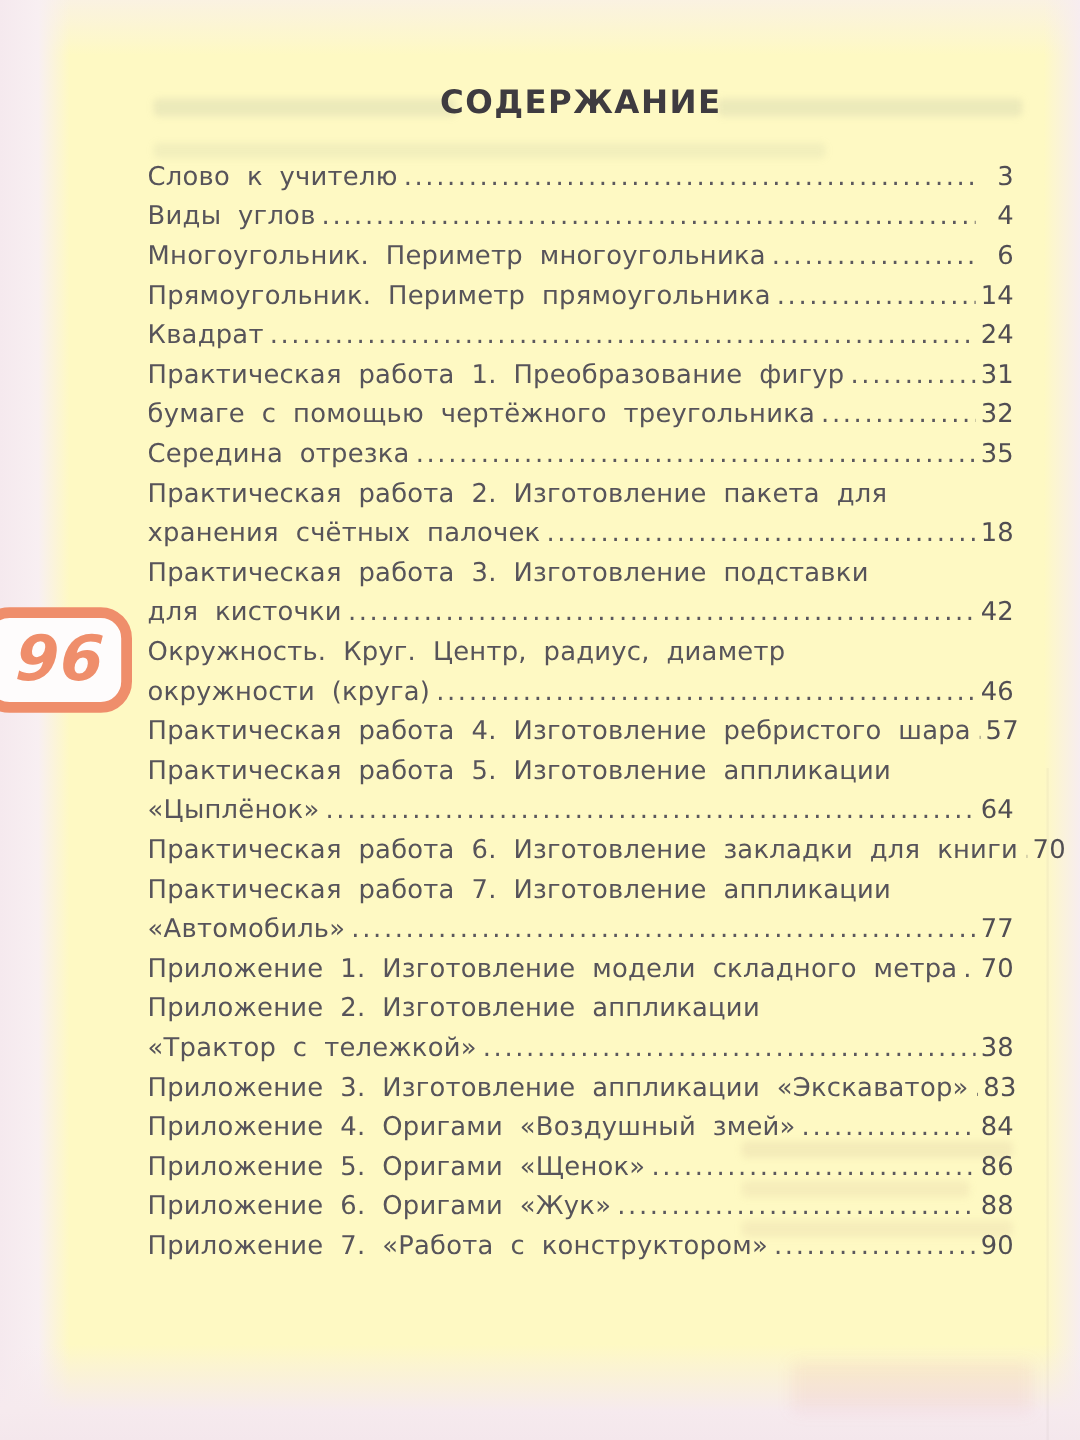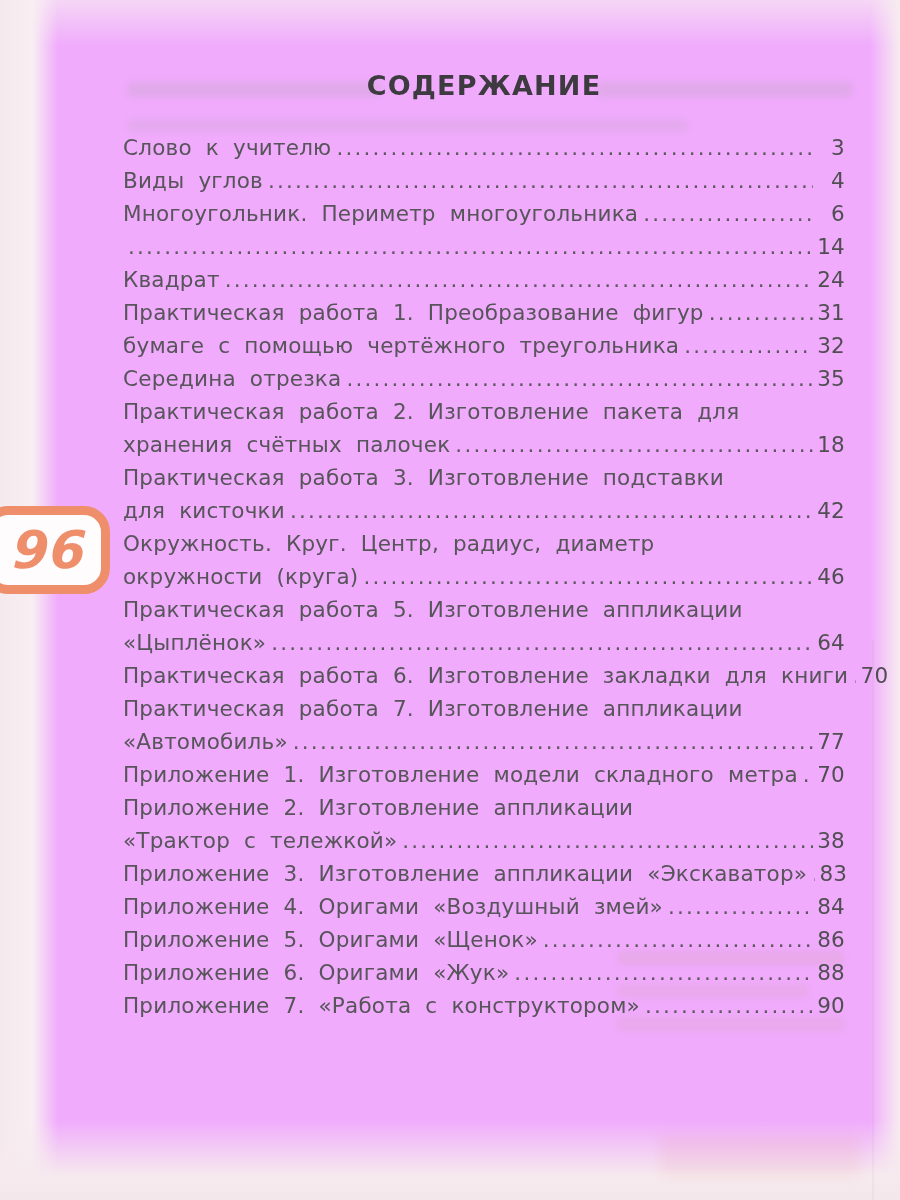--- a/index.html
+++ b/index.html
@@ -4,21 +4,21 @@
 <style>
   html, body { margin: 0; padding: 0; }
   body {
     width: 900px; height: 1200px;
     font-family: "DejaVu Sans", "Liberation Sans", sans-serif;
     background: #efe2e6;
   }
   .scan {
     position: relative;
     width: 900px; height: 1200px;
-    background: #f0abfc;
+    background: #fef9c3;
     overflow: hidden;
   }
   
   .edge-left {
     position: absolute; left: 0; top: 0; width: 58px; height: 1200px;
     background: linear-gradient(90deg, #f5e9ee 0%, #f8eff2 55%, rgba(253,251,251,0) 100%);
     pointer-events: none;
   }
   .edge-bottom {
     position: absolute; left: 0; bottom: 0; width: 900px; height: 80px;
@@ -131,20 +131,21 @@
         <span class="toc-label">Виды углов</span>
         <span class="toc-dots">........................................................................................................................</span>
         <span class="toc-page">4</span>
       </div>
       <div class="toc-row">
         <span class="toc-label">Многоугольник. Периметр многоугольника</span>
         <span class="toc-dots">........................................................................................................................</span>
         <span class="toc-page">6</span>
       </div>
       <div class="toc-row">
+        <span class="toc-label">Прямоугольник. Периметр прямоугольника</span>
         <span class="toc-dots">........................................................................................................................</span>
         <span class="toc-page">14</span>
       </div>
       <div class="toc-row">
         <span class="toc-label">Квадрат</span>
         <span class="toc-dots">........................................................................................................................</span>
         <span class="toc-page">24</span>
       </div>
       <div class="toc-row">
         <span class="toc-label">Практическая работа 1. Преобразование фигур</span>
@@ -177,20 +178,25 @@
         <span class="toc-dots">........................................................................................................................</span>
         <span class="toc-page">42</span>
       </div>
       <div class="toc-row">
         <span class="toc-label">Окружность. Круг. Центр, радиус, диаметр</span>
       </div>
       <div class="toc-row">
         <span class="toc-label">окружности (круга)</span>
         <span class="toc-dots">........................................................................................................................</span>
         <span class="toc-page">46</span>
+      </div>
+      <div class="toc-row">
+        <span class="toc-label">Практическая работа 4. Изготовление ребристого шара</span>
+        <span class="toc-dots">........................................................................................................................</span>
+        <span class="toc-page">57</span>
       </div>
       <div class="toc-row">
         <span class="toc-label">Практическая работа 5. Изготовление аппликации</span>
       </div>
       <div class="toc-row">
         <span class="toc-label">«Цыплёнок»</span>
         <span class="toc-dots">........................................................................................................................</span>
         <span class="toc-page">64</span>
       </div>
       <div class="toc-row">

